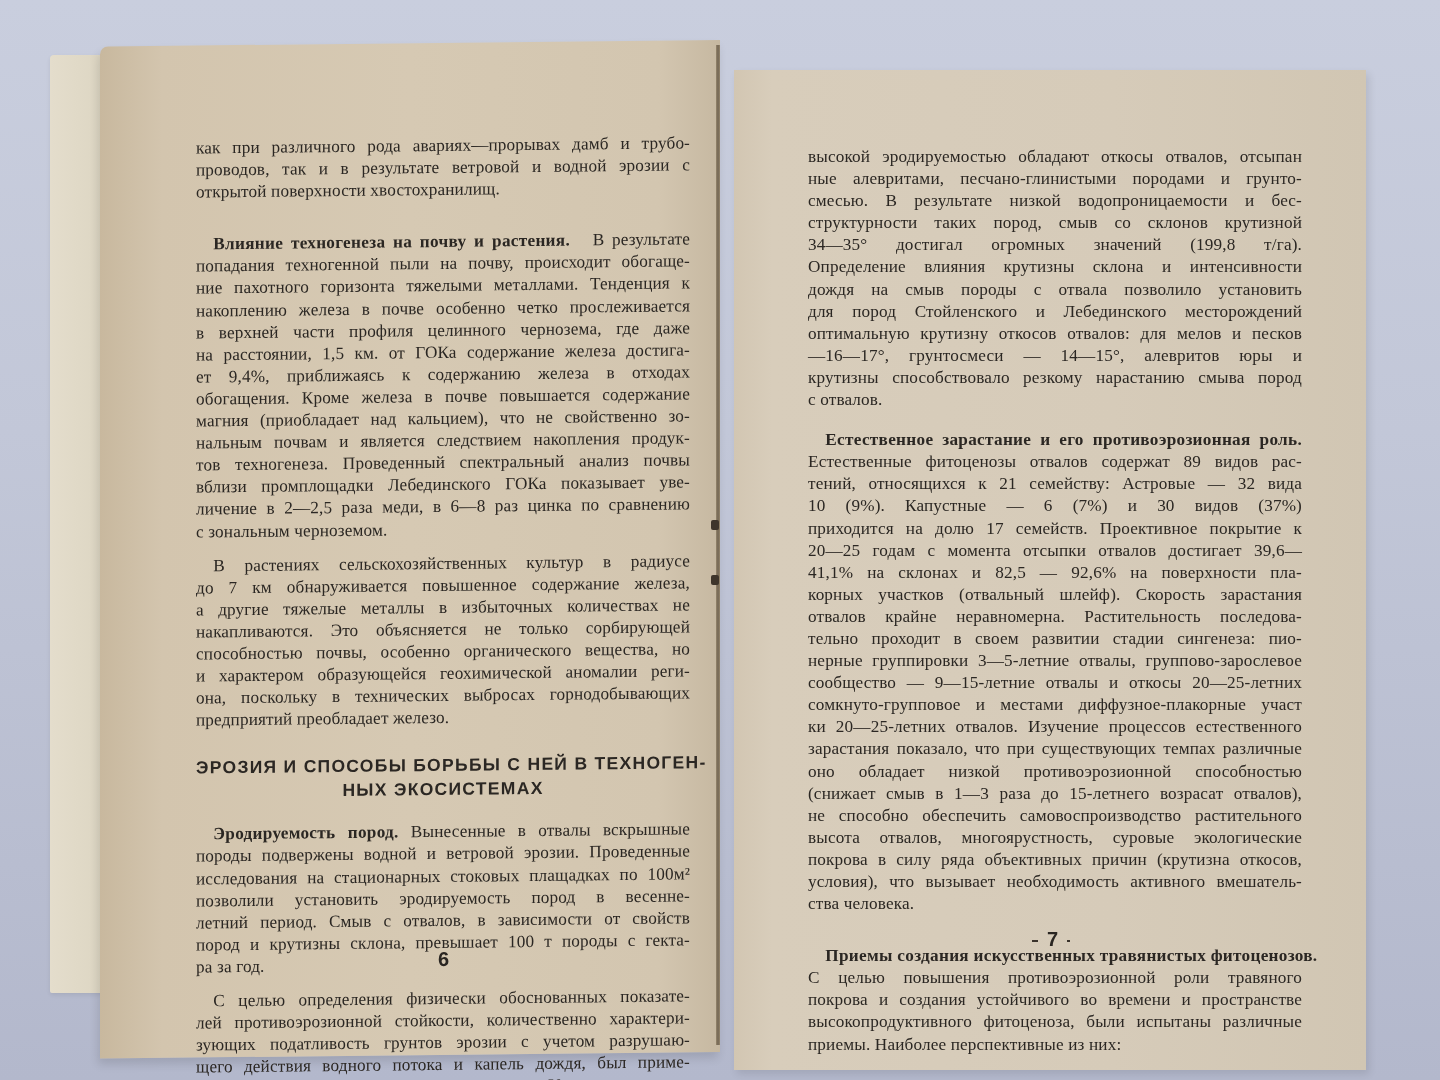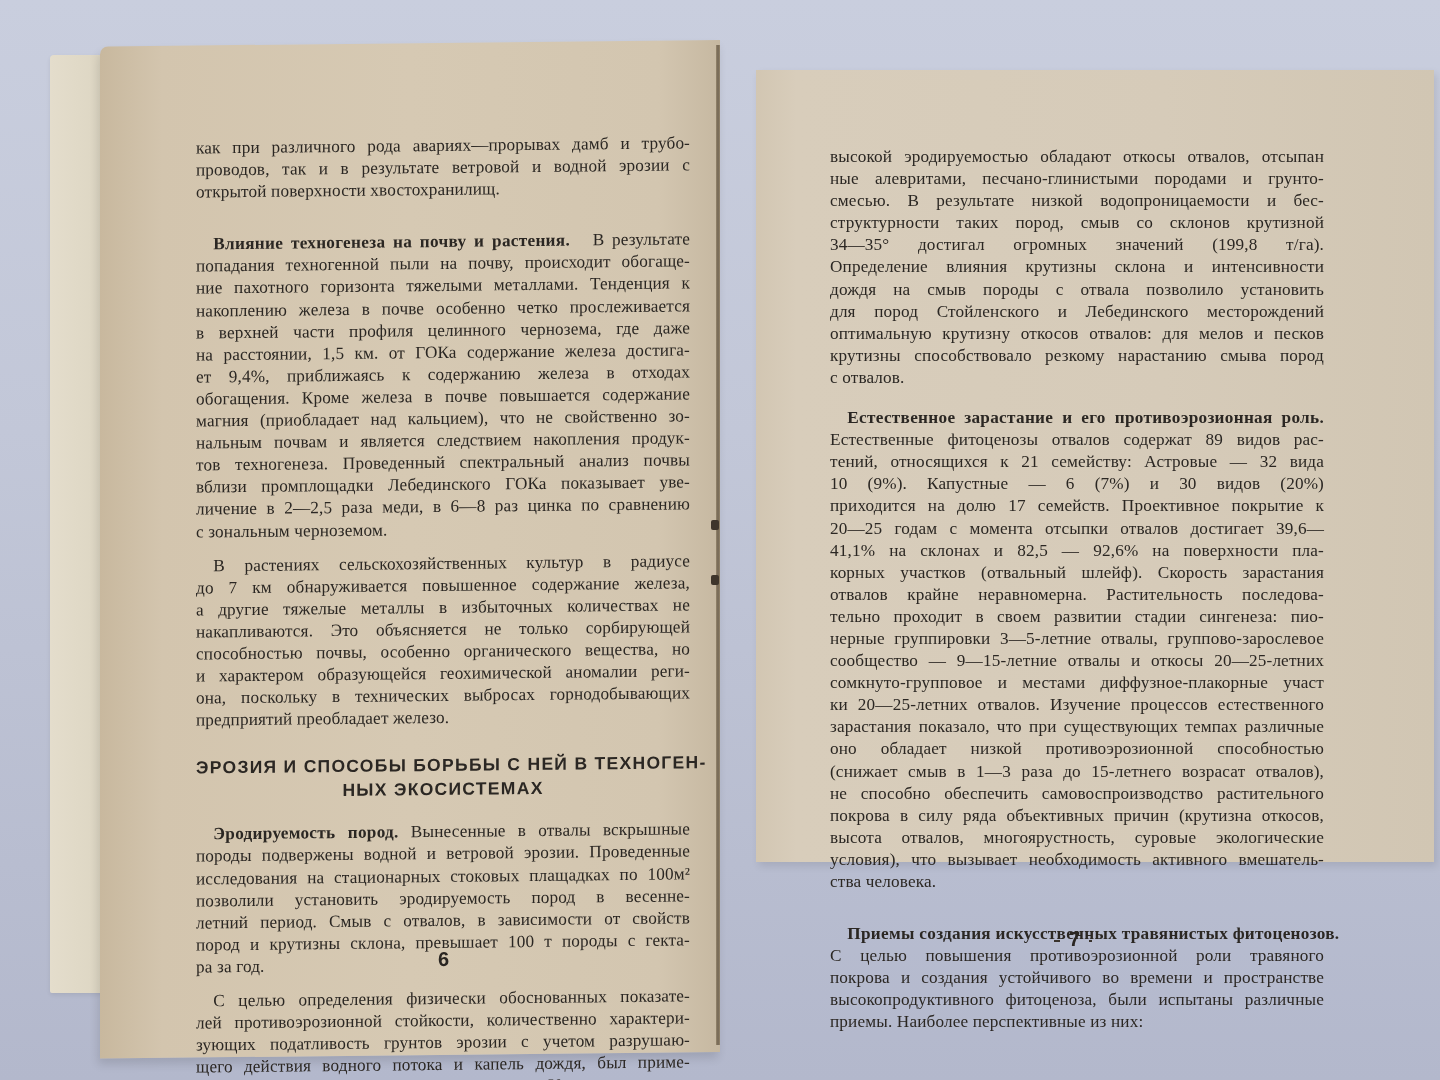--- a/index.html
+++ b/index.html
@@ -20,24 +20,23 @@
   }
   .page.left{
     left:100px;top:40px;width:620px;height:1012px;
     background:linear-gradient(90deg,#c8b89e 0%,#d3c5ae 10%,#d6c9b3 50%,#d3c6b0 90%,#c6b8a1 100%);
     border-radius:8px 0 0 0;
     transform:skewY(-0.6deg);
     transform-origin:top right;
     box-shadow:-2px 6px 10px rgba(0,0,0,.12);
   }
   .page.right{
-    left:756px;top:70px;width:632px;height:792px;
+    left:734px;top:70px;width:632px;height:1000px;
     background:linear-gradient(90deg,#d2c6b2 0%,#d8cdbb 6%,#d6cbb9 60%,#d1c6b3 100%);
     box-shadow:3px 4px 8px rgba(0,0,0,.10);
-    padding-left:46px;
   }
   .spine{
     position:absolute;left:716px;top:45px;width:4px;height:1000px;
     background:linear-gradient(90deg,#8a7a60,#5e5140,#8a7a60);
     opacity:.8;
   }
   .staple{
     position:absolute;left:711px;width:8px;height:10px;border-radius:2px;background:#3e352b;
   }
   .text-block{position:absolute;font-size:17.2px;line-height:22.1px;text-align:justify;letter-spacing:.15px;}
@@ -137,45 +136,46 @@
     <div class="para">
       <span class="line">высокой эродируемостью обладают откосы отвалов, отсыпан</span>
       <span class="line">ные алевритами, песчано-глинистыми породами и грунто-</span>
       <span class="line">смесью. В результате низкой водопроницаемости и бес-</span>
       <span class="line">структурности таких пород, смыв со склонов крутизной</span>
       <span class="line">34—35° достигал огромных значений (199,8 т/га).</span>
       <span class="line">Определение влияния крутизны склона и интенсивности</span>
       <span class="line">дождя на смыв породы с отвала позволило установить</span>
       <span class="line">для пород Стойленского и Лебединского месторождений</span>
       <span class="line">оптимальную крутизну откосов отвалов: для мелов и песков</span>
+      <span class="line">—16—17°, грунтосмеси — 14—15°, алевритов юры и</span>
       <span class="line">крутизны способствовало резкому нарастанию смыва пород</span>
       <span class="line last">с отвалов.</span>
     </div>
     <div style="height:6px"></div>
     <div class="para">
       <span class="line"> <b class="run">Естественное зарастание и его противоэрозионная роль.</b></span>
       <span class="line">Естественные фитоценозы отвалов содержат 89 видов рас-</span>
       <span class="line">тений, относящихся к 21 семейству: Астровые — 32 вида</span>
-      <span class="line">10 (9%). Капустные — 6 (7%) и 30 видов (20%)</span>
+      <span class="line">10 (9%). Капустные — 6 (7%) и 30 видов (37%)</span>
       <span class="line">приходится на долю 17 семейств. Проективное покрытие к</span>
       <span class="line">20—25 годам с момента отсыпки отвалов достигает 39,6—</span>
       <span class="line">41,1% на склонах и 82,5 — 92,6% на поверхности пла-</span>
       <span class="line">корных участков (отвальный шлейф). Скорость зарастания</span>
       <span class="line">отвалов крайне неравномерна. Растительность последова-</span>
       <span class="line">тельно проходит в своем развитии стадии сингенеза: пио-</span>
       <span class="line">нерные группировки 3—5-летние отвалы, группово-зарослевое</span>
       <span class="line">сообщество — 9—15-летние отвалы и откосы 20—25-летних</span>
       <span class="line">сомкнуто-групповое и местами диффузное-плакорные участ</span>
       <span class="line">ки 20—25-летних отвалов. Изучение процессов естественного</span>
       <span class="line">зарастания показало, что при существующих темпах различные</span>
       <span class="line">оно обладает низкой противоэрозионной способностью</span>
       <span class="line">(снижает смыв в 1—3 раза до 15-летнего возрасат отвалов),</span>
       <span class="line">не способно обеспечить самовоспроизводство растительного</span>
+      <span class="line">высота отвалов, многоярустность, суровые экологические</span>
       <span class="line">покрова в силу ряда объективных причин (крутизна откосов,</span>
-      <span class="line">высота отвалов, многоярустность, суровые экологические</span>
       <span class="line">условия), что вызывает необходимость активного вмешатель-</span>
       <span class="line last">ства человека.</span>
     </div>
     <div style="height:18px"></div>
     <div class="para">
       <span class="line"> <b class="run">Приемы создания искусственных травянистых фитоценозов.</b></span>
       <span class="line">С целью повышения противоэрозионной роли травяного</span>
       <span class="line">покрова и создания устойчивого во времени и пространстве</span>
       <span class="line">высокопродуктивного фитоценоза, были испытаны различные</span>
       <span class="line last">приемы. Наиболее перспективные из них:</span>

